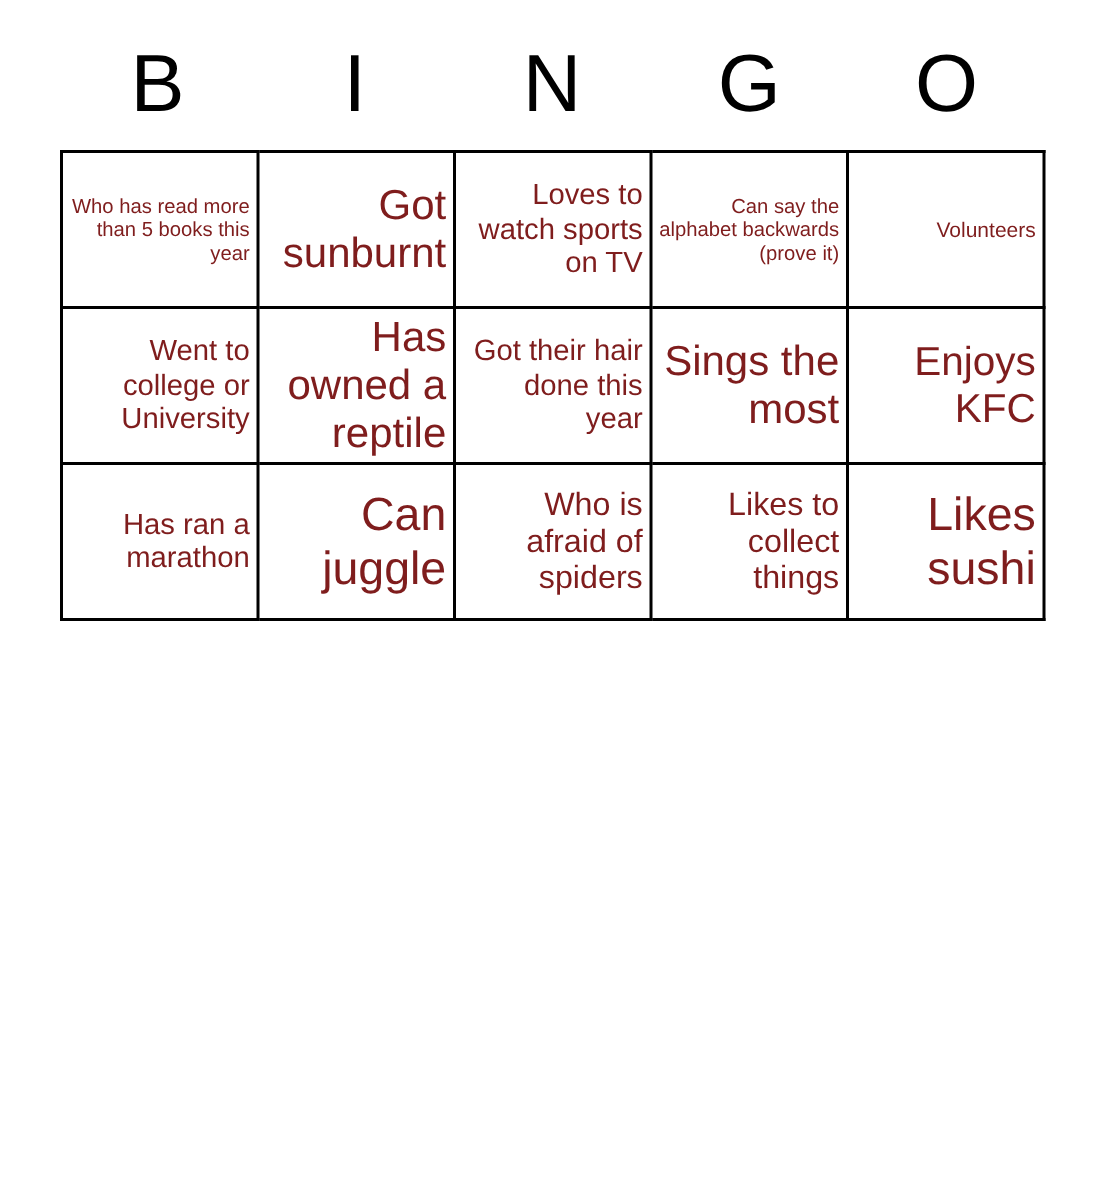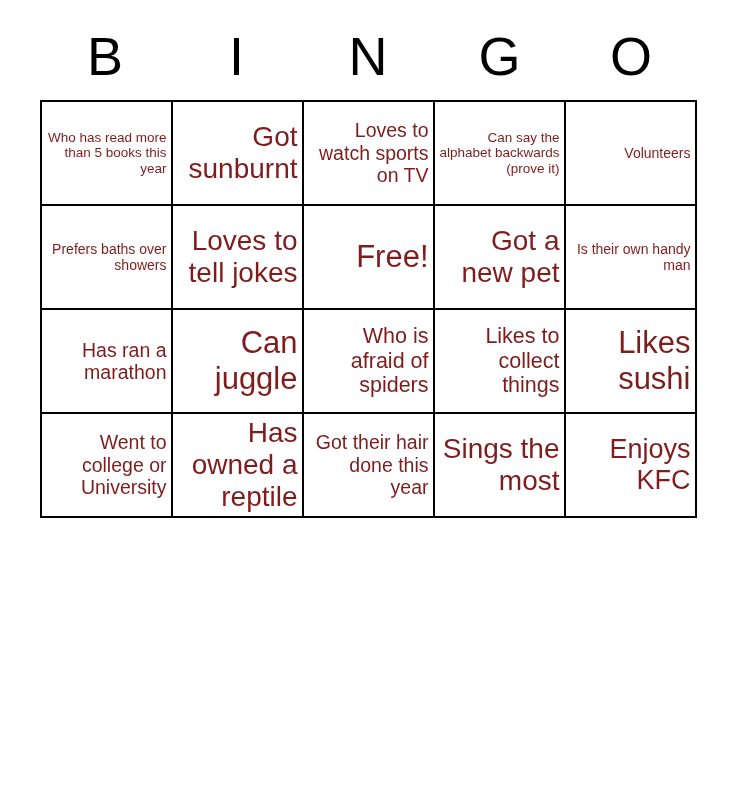--- a/index.html
+++ b/index.html
@@ -85,36 +85,29 @@
   <table id="grid">
     <tbody>
       <tr>
         <td class="fs-13">Who has read more than 5 books this year</td>
         <td class="fs-24">Got sunburnt</td>
         <td class="fs-19">Loves to watch sports on TV</td>
         <td class="fs-13">Can say the alphabet backwards (prove it)</td>
         <td class="fs-17">Volunteers</td>
       </tr>
       <tr>
-        <td class="fs-17">Prefers baths over showers</td>
-        <td class="fs-24">Loves to tell jokes</td>
-        <td class="fs-30">Free!</td>
-        <td class="fs-24">Got a new pet</td>
-        <td class="fs-17">Is their own handy man</td>
+        <td class="fs-19">Went to college or University</td>
+        <td class="fs-24">Has owned a reptile</td>
+        <td class="fs-19">Got their hair done this year</td>
+        <td class="fs-24">Sings the most</td>
+        <td class="fs-27">Enjoys KFC</td>
       </tr>
       <tr>
         <td class="fs-19">Has ran a marathon</td>
         <td class="fs-30">Can juggle</td>
         <td class="fs-21">Who is afraid of spiders</td>
         <td class="fs-21">Likes to collect things</td>
         <td class="fs-30">Likes sushi</td>
       </tr>
-      <tr>
-        <td class="fs-19">Went to college or University</td>
-        <td class="fs-24">Has owned a reptile</td>
-        <td class="fs-19">Got their hair done this year</td>
-        <td class="fs-24">Sings the most</td>
-        <td class="fs-27">Enjoys KFC</td>
-      </tr>
     </tbody>
   </table>
 
 </div>
 
 </body></html>

